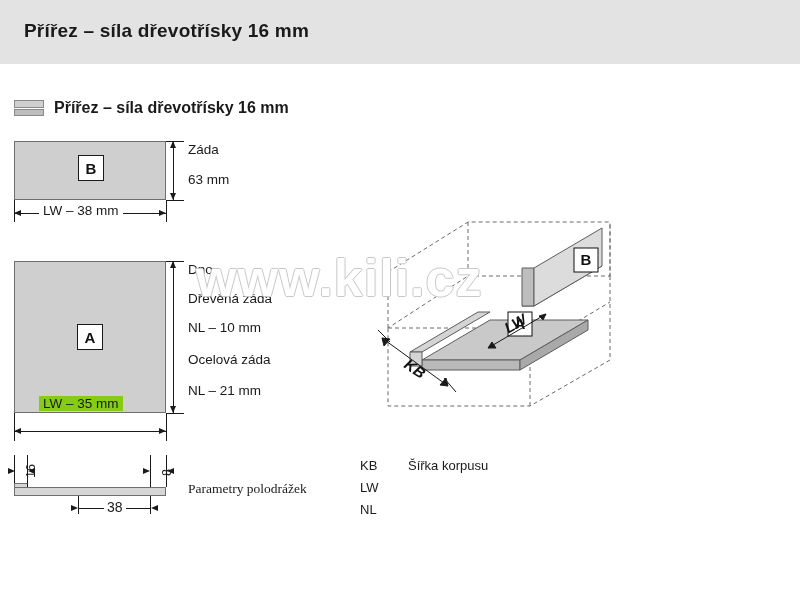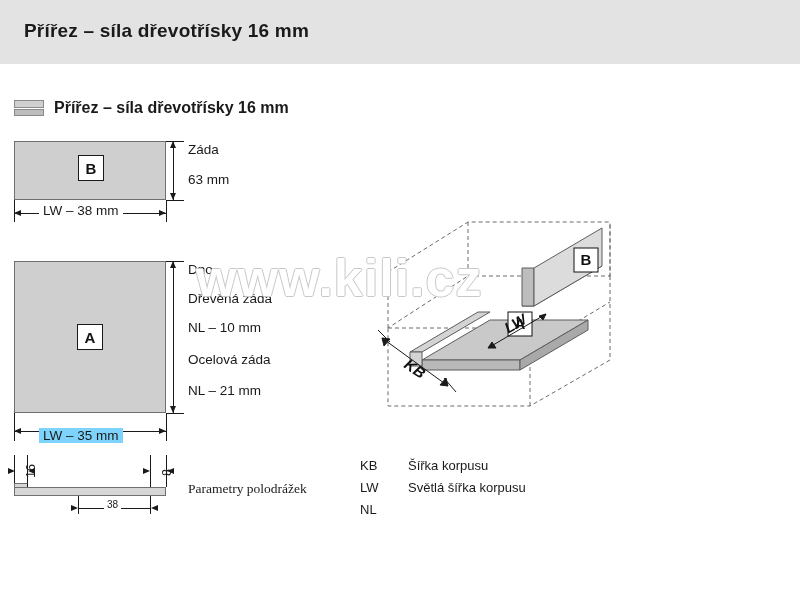--- a/index.html
+++ b/index.html
@@ -241,21 +241,21 @@
   <div class="lbl" style="left:188px; top:291px;">Dřevěná záda</div>
   <div class="lbl" style="left:188px; top:320px;">NL – 10 mm</div>
   <div class="lbl" style="left:188px; top:352px;">Ocelová záda</div>
   <div class="lbl" style="left:188px; top:383px;">NL – 21 mm</div>
 
   <div class="dim-h" style="left:14px; top:431px; width:152px;"></div>
   <div class="arrow arr-left" style="left:14px; top:428px;"></div>
   <div class="arrow arr-right" style="left:159px; top:428px;"></div>
   <div class="tick-v" style="left:14px; top:413px; height:28px;"></div>
   <div class="tick-v" style="left:166px; top:413px; height:28px;"></div>
-  <div class="lbl" style="left:39px; top:428px; background:#7dd3fc; padding:0 4px;">LW – 35 mm</div>
+  <div class="lbl" style="left:39px; top:396px; background:#84cc16; padding:0 4px;">LW – 35 mm</div>
 
   <div style="position:absolute; left:14px; top:487px; width:152px; height:9px;
               background:#d6d6d6; border:1px solid #6f6f6f; box-sizing:border-box;"></div>
   <div style="position:absolute; left:14px; top:483px; width:14px; height:5px;
               background:#d6d6d6; border:1px solid #6f6f6f; box-sizing:border-box;"></div>
 
   <div class="tick-v" style="left:27px; top:455px; height:32px;"></div>
   <div class="tick-v" style="left:14px; top:455px; height:28px;"></div>
   <div class="arrow arr-right" style="left:8px; top:468px;"></div>
   <div class="arrow arr-left" style="left:28px; top:468px;"></div>
@@ -265,21 +265,21 @@
   <div class="tick-v" style="left:166px; top:455px; height:32px;"></div>
   <div class="arrow arr-right" style="left:143px; top:468px;"></div>
   <div class="arrow arr-left" style="left:167px; top:468px;"></div>
   <div class="lbl-sm rot90" style="left:160px; top:476px;">8</div>
 
   <div class="dim-h" style="left:78px; top:508px; width:72px;"></div>
   <div class="tick-v" style="left:78px; top:496px; height:18px;"></div>
   <div class="tick-v" style="left:150px; top:496px; height:18px;"></div>
   <div class="arrow arr-right" style="left:71px; top:505px;"></div>
   <div class="arrow arr-left" style="left:151px; top:505px;"></div>
-  <div class="lbl-sm" style="left:104px; top:499px; background:#ffffff; padding:0 3px; font-size:10px;">38</div>
+  <div class="lbl-sm" style="left:104px; top:499px; background:#ffffff; padding:0 3px; font-size:14px;">38</div>
 
   <div class="lbl" style="left:188px; top:481px;font-family:Liberation Serif, serif;">Parametry polodrážek</div>
 
   <svg class="iso" width="300" height="205" viewBox="0 0 300 205">
 
     <g stroke="#6a6a6a" stroke-width="1" fill="none" stroke-dasharray="4,3">
       <polyline points="18,118 18,62 98,12 240,12 240,70"></polyline>
       <polyline points="98,12 98,66 18,118"></polyline>
       <polyline points="98,66 240,66 240,12"></polyline>
       <polyline points="240,66 240,150 160,196 18,196 18,118"></polyline>
@@ -327,21 +327,20 @@
     <text x="148" y="118" font-family="Liberation Sans, sans-serif" font-size="15" font-weight="bold" font-style="italic" fill="#111" transform="rotate(-30 148 118)" text-anchor="middle">LW</text>
   </svg>
 
   <div class="legend">
     <div class="legend-row">
       <span class="legend-key">KB</span>
       <span class="legend-val">Šířka korpusu</span>
     </div>
     <div class="legend-row">
       <span class="legend-key">LW</span>
-      <span class="legend-val">Světlá šířka korpusu</span>
     </div>
     <div class="legend-row">
       <span class="legend-key">NL</span>
     </div>
   </div>
 
   <div class="watermark">www.kili.cz</div>
 
 </div>
 

